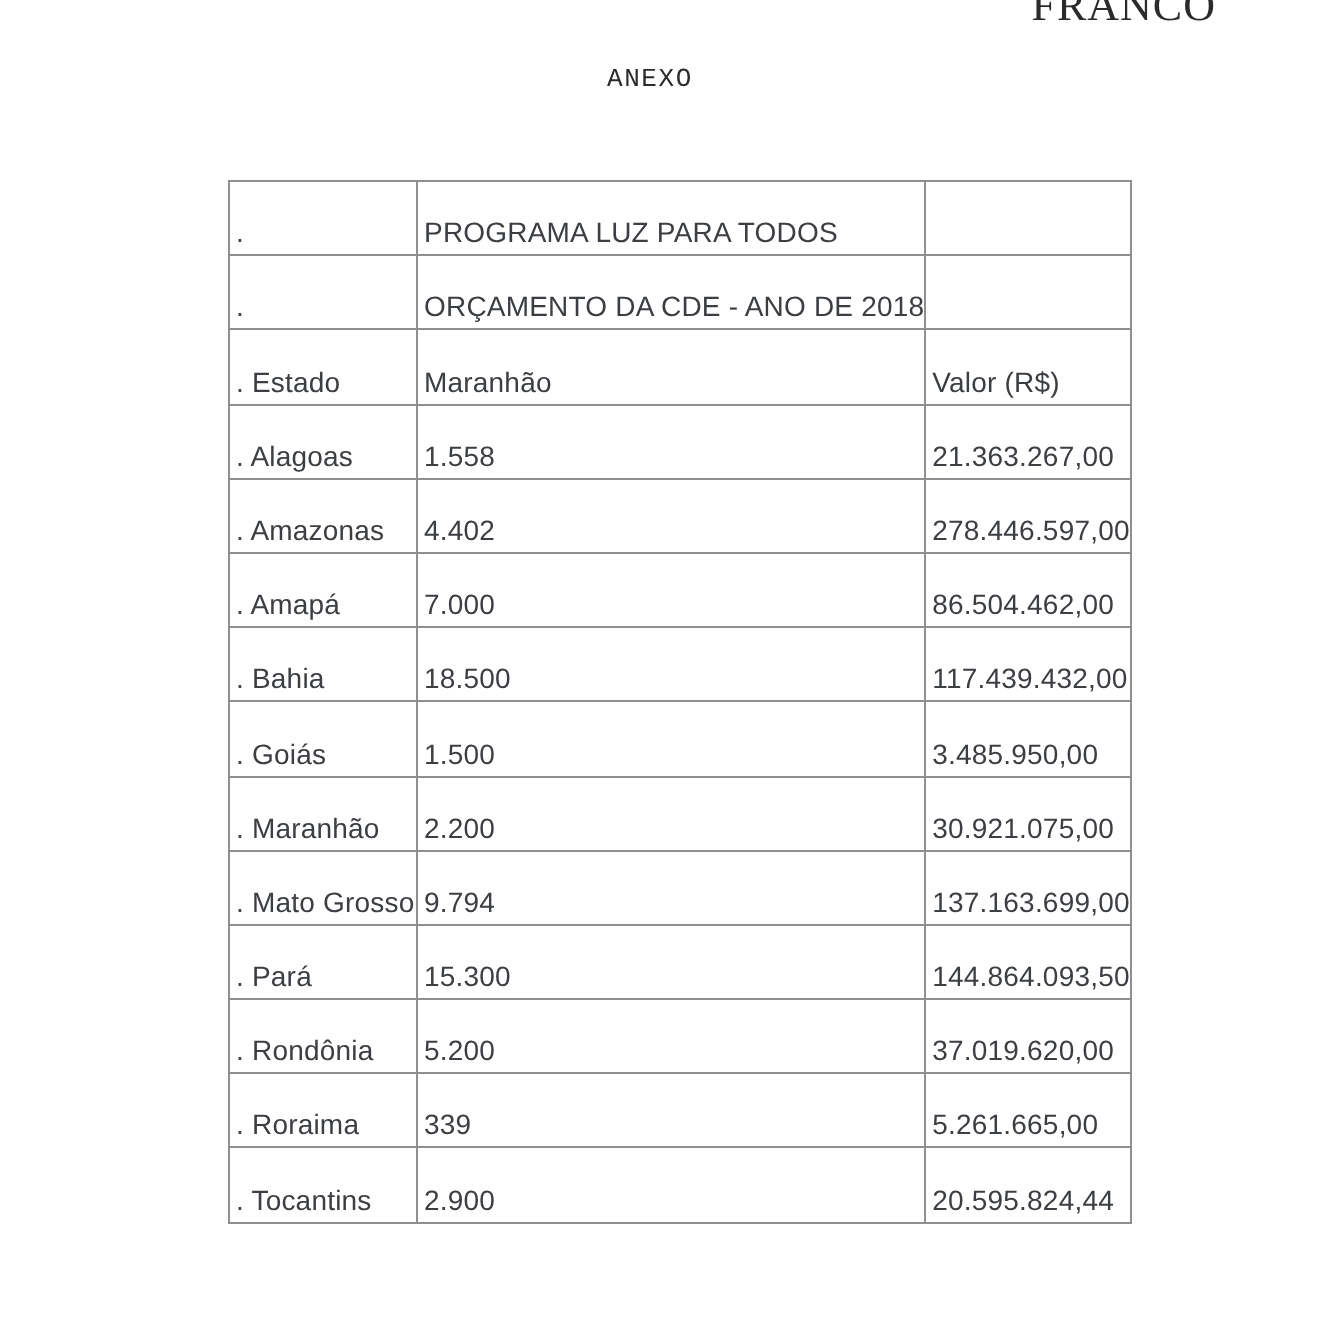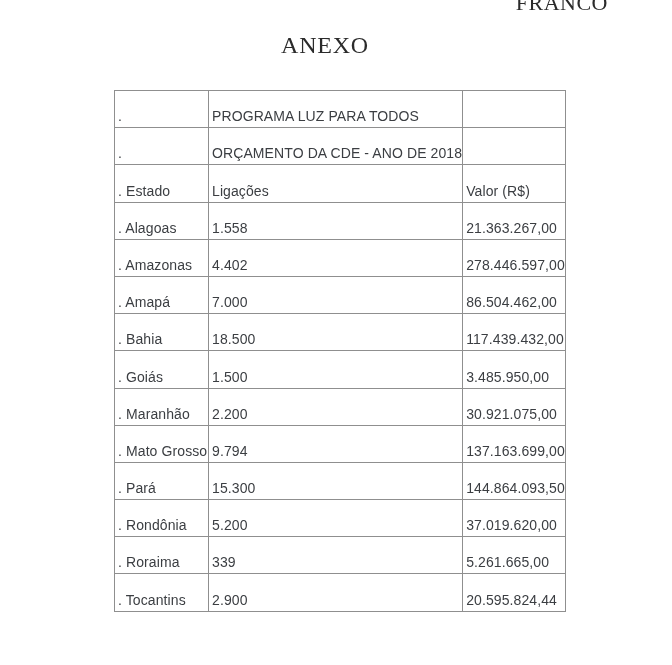--- a/index.html
+++ b/index.html
@@ -20,22 +20,22 @@
     color: #2b2b2b;
     letter-spacing: 0.5px;
     white-space: nowrap;
   }
   .page-title {
     position: absolute;
     top: 32px;
     left: 0;
     width: 650px;
     text-align: center;
-    font-family: Liberation Serif, serif;
-    font-size: 24px;
+    font-family: Liberation Mono, monospace;
+    font-size: 13px;
     color: #2b2b2b;
     letter-spacing: 0.8px;
   }
   table.anexo {
     position: absolute;
     left: 114px;
     top: 90px;
     border-collapse: collapse;
     table-layout: fixed;
   }
@@ -75,21 +75,21 @@
           <td>PROGRAMA LUZ PARA TODOS</td>
           <td></td>
         </tr>
         <tr>
           <td>.</td>
           <td>ORÇAMENTO DA CDE - ANO DE 2018</td>
           <td></td>
         </tr>
         <tr>
           <td>. Estado</td>
-          <td>Ligações</td>
+          <td>Maranhão</td>
           <td>Valor (R$)</td>
         </tr>
         <tr>
           <td>. Alagoas</td>
           <td>1.558</td>
           <td>21.363.267,00</td>
         </tr>
         <tr>
           <td>. Amazonas</td>
           <td>4.402</td>

